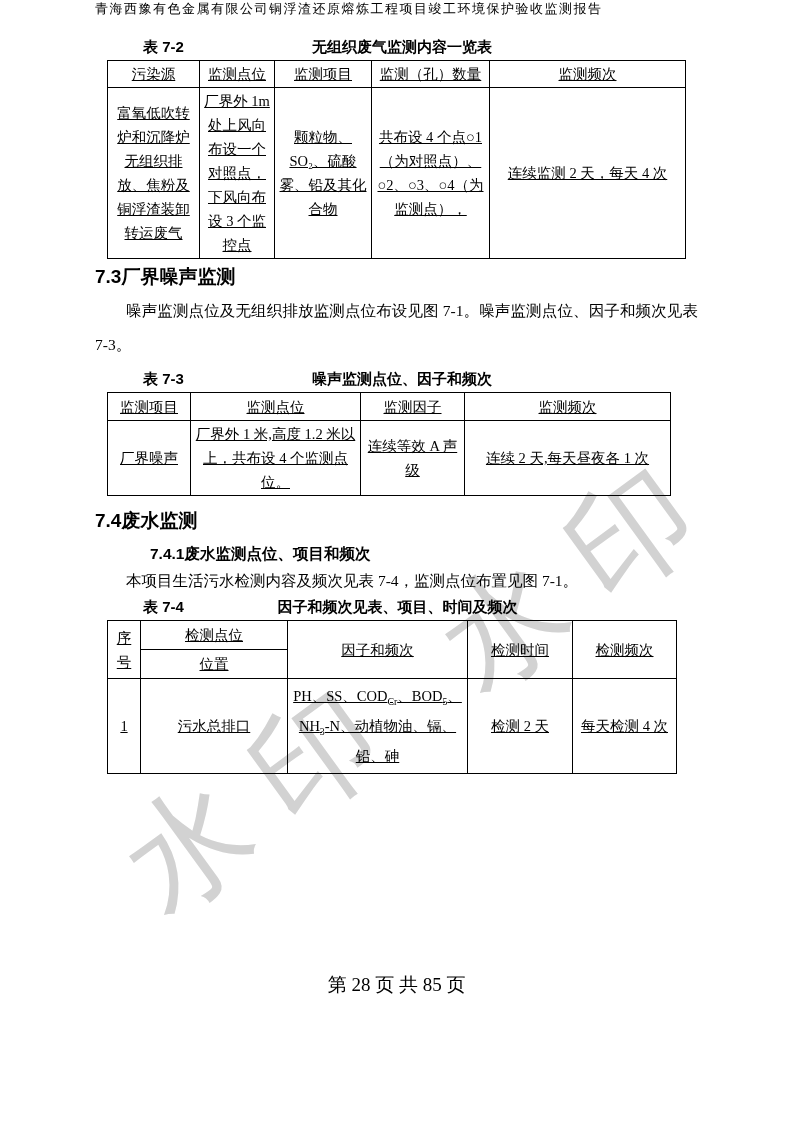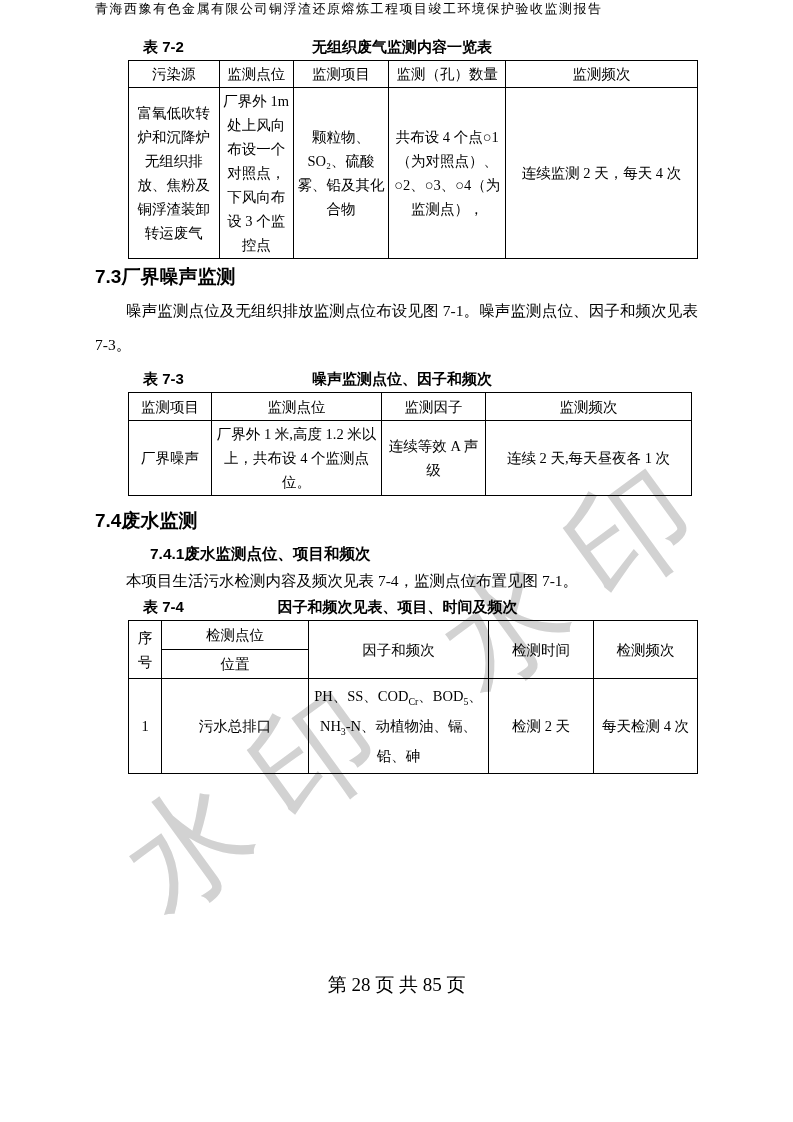--- a/index.html
+++ b/index.html
@@ -17,21 +17,21 @@
     user-select:none;pointer-events:none;
   }
   #wm1{left:408px;top:596px;}
   #wm2{left:92px;top:818px;}
   .doc-header{font-size:13px;letter-spacing:1.5px;}
   .tbl-caption{position:relative;width:578px;margin-left:18px;
     font-family:"Liberation Sans","DejaVu Sans",sans-serif;
     font-weight:bold;font-size:15px;height:20px;}
   .tbl-caption .lbl{position:absolute;left:30px;top:0;}
   .tbl-caption .ttl{display:block;text-align:center;}
-  table{border-collapse:collapse;table-layout:fixed;margin-left:33px;}
+  table{border-collapse:collapse;table-layout:fixed;margin-left:12px;text-decoration:underline;}
   td,th{border:1.5px solid #000;text-align:center;vertical-align:middle;
     font-weight:normal;font-size:14.5px;line-height:24px;padding:1px 3px;
     overflow:hidden;}
   sub{font-size:68%;}
   .h2{font-family:"Liberation Sans","DejaVu Sans",sans-serif;
     font-weight:bold;font-size:19px;margin:5px 0 0 0;}
   .h3{font-family:"Liberation Sans","DejaVu Sans",sans-serif;
     font-weight:bold;font-size:15.5px;margin:10px 0 0 55px;}
   .para{font-size:15.5px;line-height:34px;text-indent:2em;margin:0;
     text-align:justify;}

